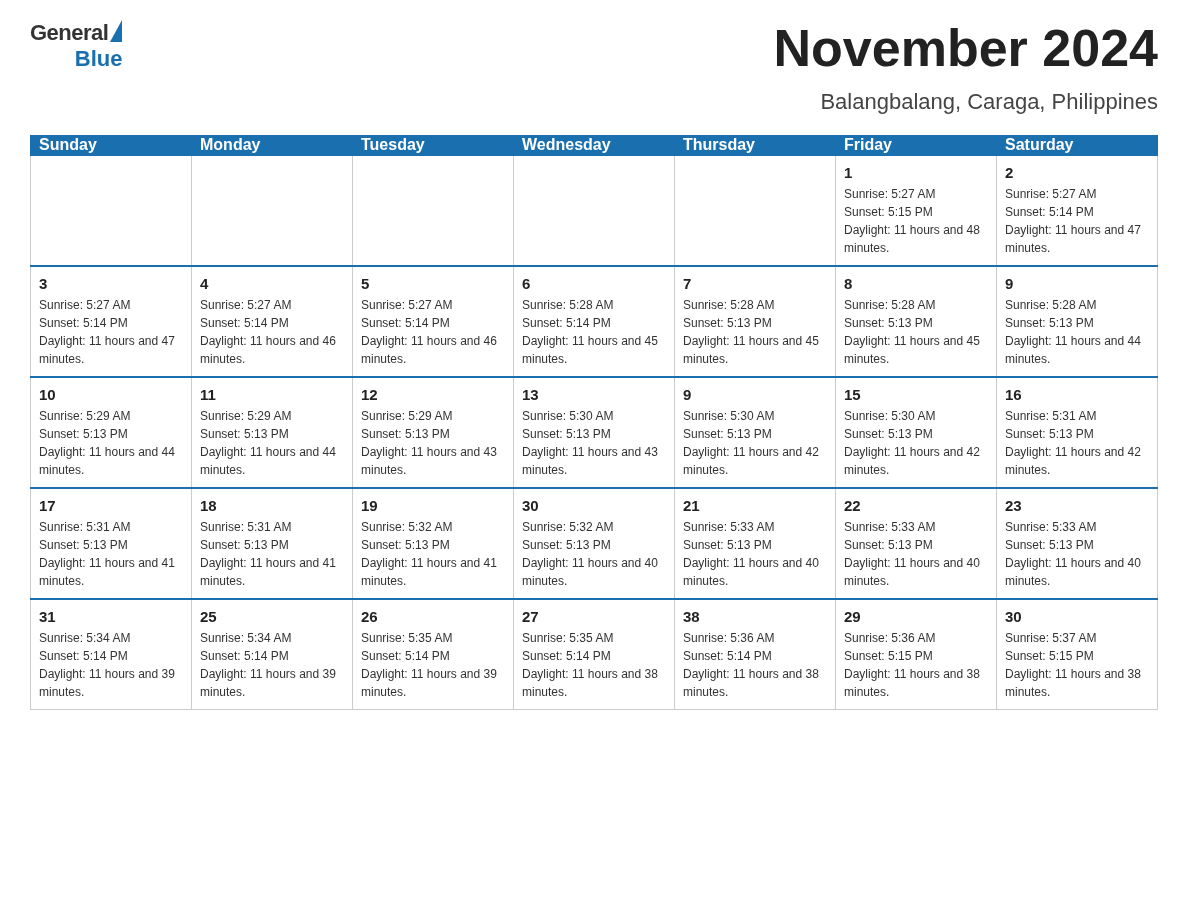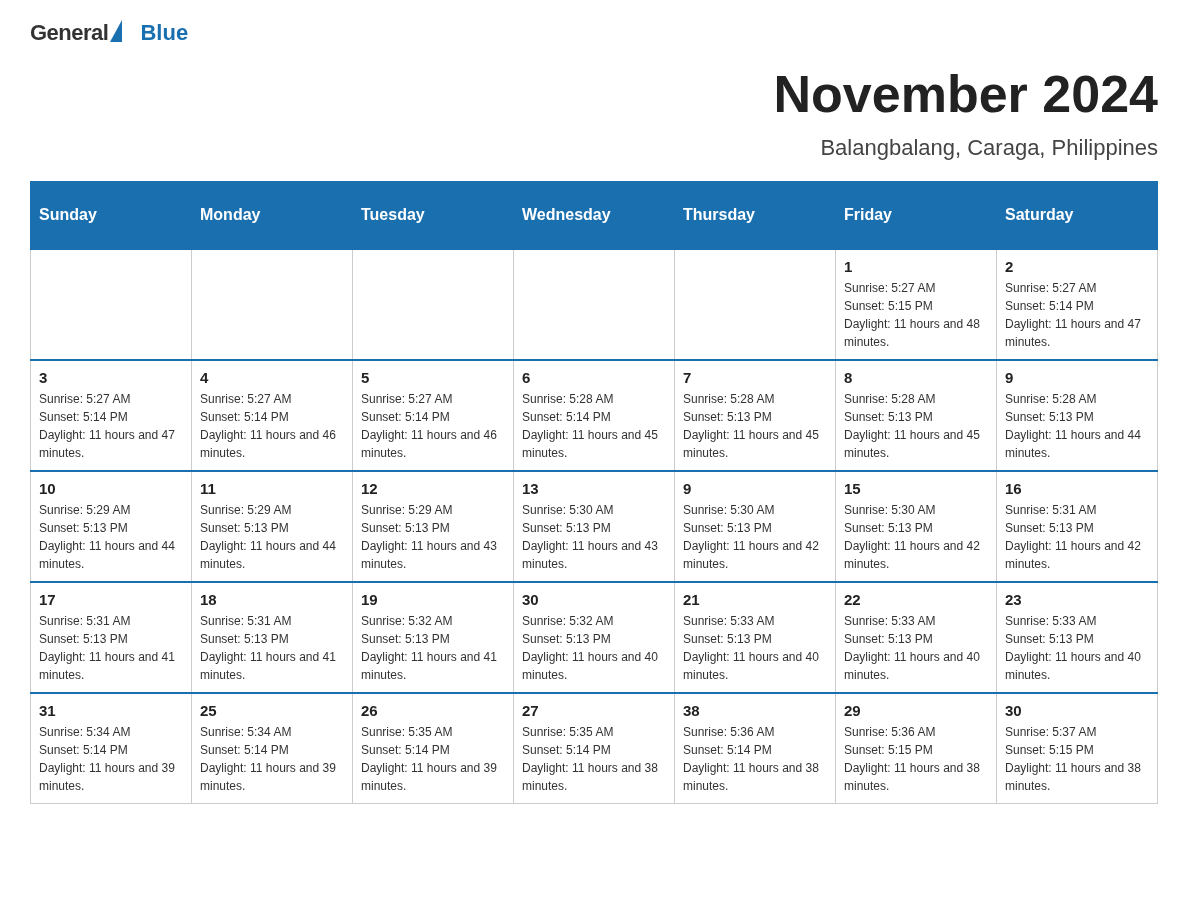--- a/index.html
+++ b/index.html
@@ -11,21 +11,21 @@
       padding: 20px 30px;
     }
     .header {
       display: flex;
       justify-content: space-between;
       align-items: flex-start;
       margin-bottom: 20px;
     }
     .logo {
       display: flex;
-      flex-direction: row;
+      flex-direction: column;
       align-items: flex-end;
     }
     .logo-top {
       display: flex;
       align-items: center;
     }
     .logo-general {
       font-size: 22px;
       font-weight: bold;
       color: #333;
@@ -46,38 +46,37 @@
       margin-left: 18px;
     }
     .title-section {
       text-align: right;
     }
     .month-title {
       font-size: 52px;
       font-weight: bold;
       color: #222;
       line-height: 1.1;
-      margin-top: 46px;
     }
     .location-title {
       font-size: 22px;
       color: #444;
       margin-top: 12px;
     }
     .calendar {
       width: 100%;
       border-collapse: collapse;
       border: 1px solid #999;
     }
     .calendar th {
       background: #1a6faf;
       color: #fff;
       font-size: 16px;
       font-weight: bold;
-      padding: 24px 8px;
+      padding: 0 8px;
       text-align: left;
       border: 1px solid #1a6faf;
     }
     .calendar td {
       vertical-align: top;
       padding: 8px;
       border: 1px solid #ccc;
       width: 14.28%;
       min-height: 110px;
       background: #fff;

